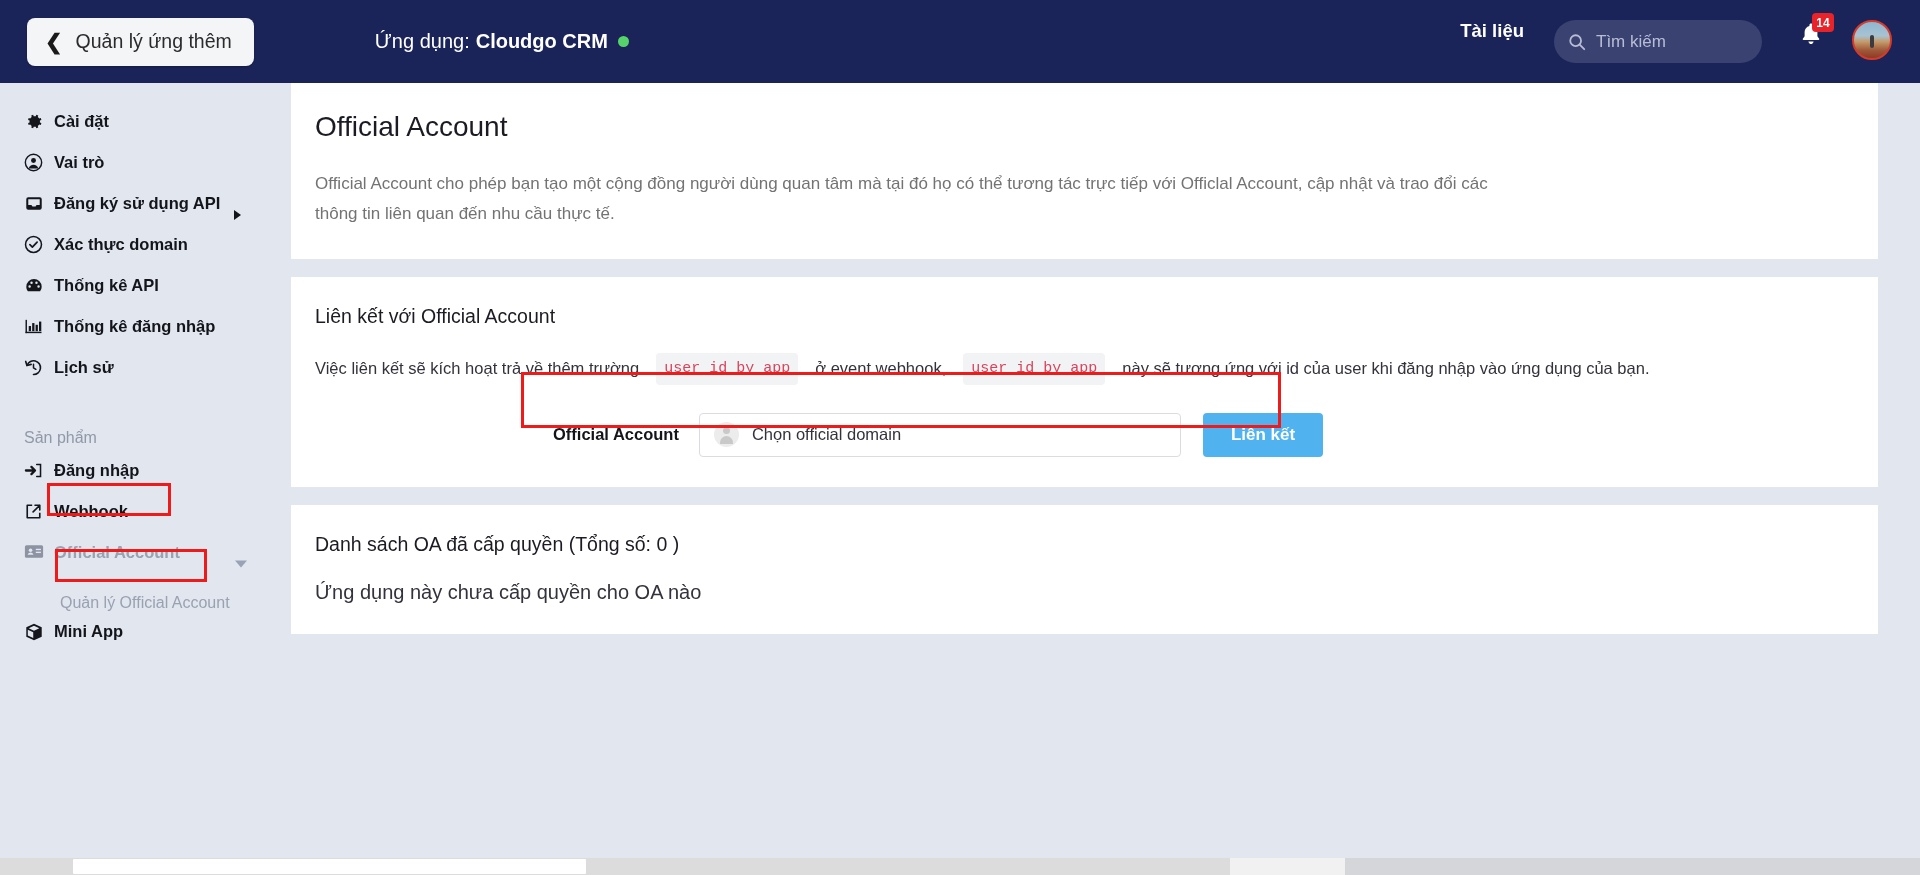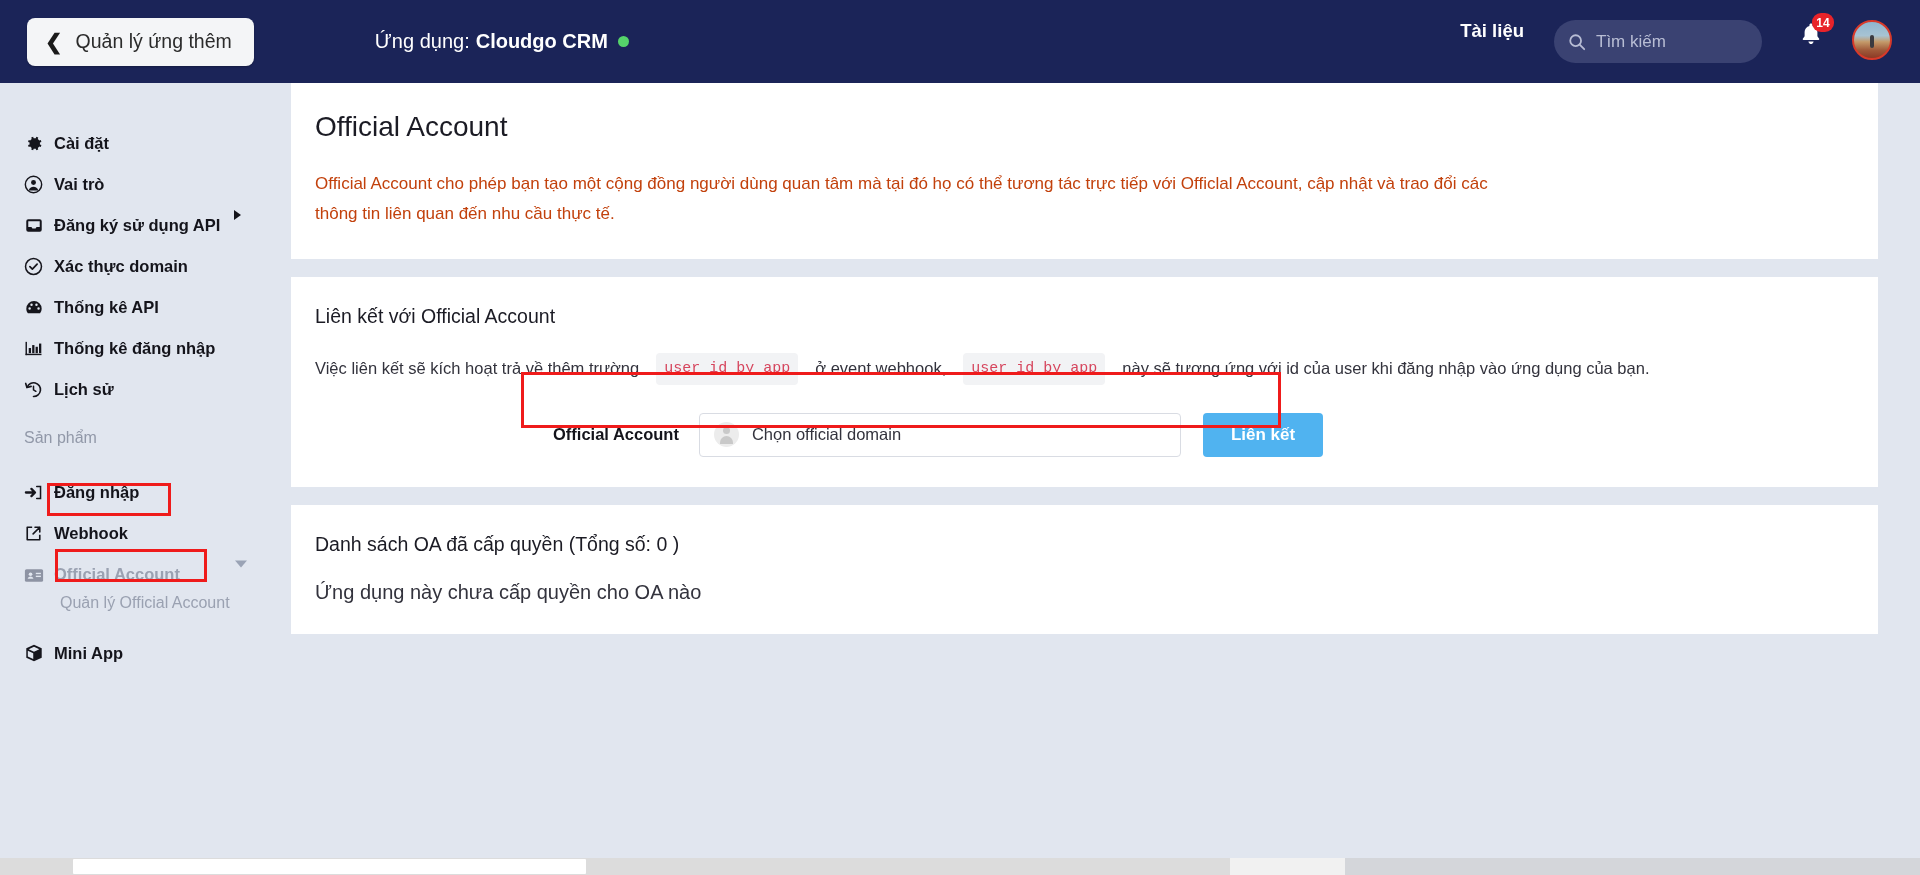--- a/index.html
+++ b/index.html
@@ -63,21 +63,21 @@
   .search-ph { color: #b8bdd4; font-size: 17px; }
 
   .bell-wrap {
     position: relative; margin-left: 36px; cursor: pointer;
     width: 26px; height: 30px; display: flex; align-items: center; justify-content: center;
   }
   .bell-badge {
     position: absolute; top: -7px; right: -10px;
     background: #e8232a; color: #fff;
     font-size: 12px; font-weight: 700;
-    border-radius: 9px; min-width: 22px; height: 19px;
+    border-radius: 4px; min-width: 22px; height: 19px;
     display: flex; align-items: center; justify-content: center;
     padding: 0 4px; line-height: 1;
   }
   .avatar {
     width: 40px; height: 40px; border-radius: 50%;
     margin-left: 28px; cursor: pointer;
     border: 2px solid #d83a2a; overflow: hidden;
     background: linear-gradient(180deg,#8fb6cf 0%,#a7c3d3 38%,#c49a6a 55%,#a05a3a 78%,#8c3a25 100%);
     position: relative;
   }
@@ -86,21 +86,21 @@
     width: 4px; height: 13px; background: #3a3a40; border-radius: 2px;
   }
 
   
   .sidebar {
     position: absolute; top: 83px; left: 0; width: 289px; bottom: 0;
     background: #e1e6ef;
     padding-top: 29px;
   }
   .nav-item {
-    display: flex; align-items: flex-end;
+    display: flex; align-items: flex-start;
     height: 41px; padding-left: 24px; cursor: pointer;
     position: relative;
   }
   .nav-ico {
     width: 30px; flex: 0 0 30px;
     display: flex; align-items: center; justify-content: flex-start;
     color: #15151c;
   }
   .nav-label {
     font-size: 16.5px; font-weight: 700; color: #14141b;
@@ -151,21 +151,21 @@
     background: #ffffff;
     margin: 0 42px 0 2px;
     padding: 28px 24px 30px 24px;
   }
   .card + .card { margin-top: 18px; }
   .card-title-big {
     font-size: 28px; color: #1b1b24; font-weight: 400;
     margin-bottom: 26px;
   }
   .card-desc {
-    font-size: 17px; color: #c2410c; line-height: 1.75;
+    font-size: 17px; color: #737373; line-height: 1.75;
     max-width: 1175px;
   }
   .card-title {
     font-size: 19.5px; color: #1b1b24; font-weight: 400;
     margin-bottom: 25px;
   }
   .code-line {
     font-size: 16.5px; color: #33333d; line-height: 1.6;
     display: flex; flex-wrap: wrap; align-items: center; gap: 10px;
   }

